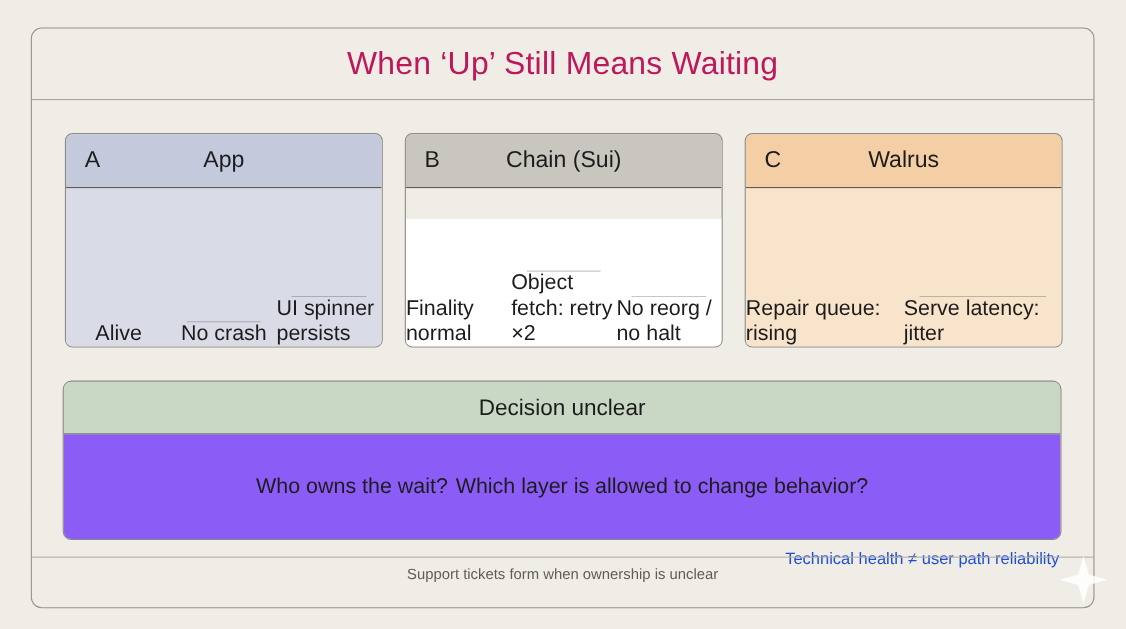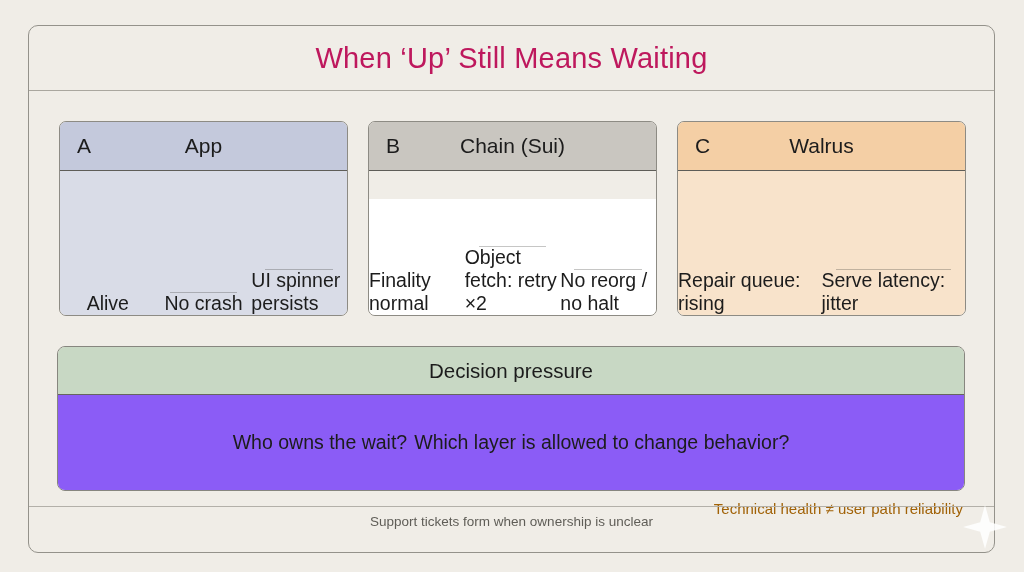--- a/index.html
+++ b/index.html
@@ -106,21 +106,21 @@
     background:#8b5cf6;
     display:flex;
     align-items:center;justify-content:center;
     gap:7px;
     font-size:19.5px;
   }
   .note{
     margin:9px 31px 0 0;
     text-align:right;
     font-size:15px;
-    color:#a16207;
+    color:#1d4ed8;
   }
   .footerbar{
     position:absolute;
     left:0;right:0;bottom:16px;
     height:29px;
     border-top:1px solid #b3b0a9;
     display:flex;align-items:center;justify-content:center;
     font-size:13.5px;
     color:#5f5d57;
   }
@@ -177,21 +177,21 @@
       <div class="card-body">
         <div class="card-row">Repair queue: rising</div>
         <div class="card-row">Serve latency: jitter</div>
       </div>
     </div>
 
   </div>
 
   <div class="decision">
     <div class="decision-header">
-      <span>Decision pressure</span>
+      <span>Decision unclear</span>
     </div>
     <div class="decision-body">
       <div>Who owns the wait?</div>
       <div>Which layer is allowed to change behavior?</div>
     </div>
   </div>
 
   <div class="note">Technical health ≠ user path reliability</div>
 
   <div class="footerbar">

